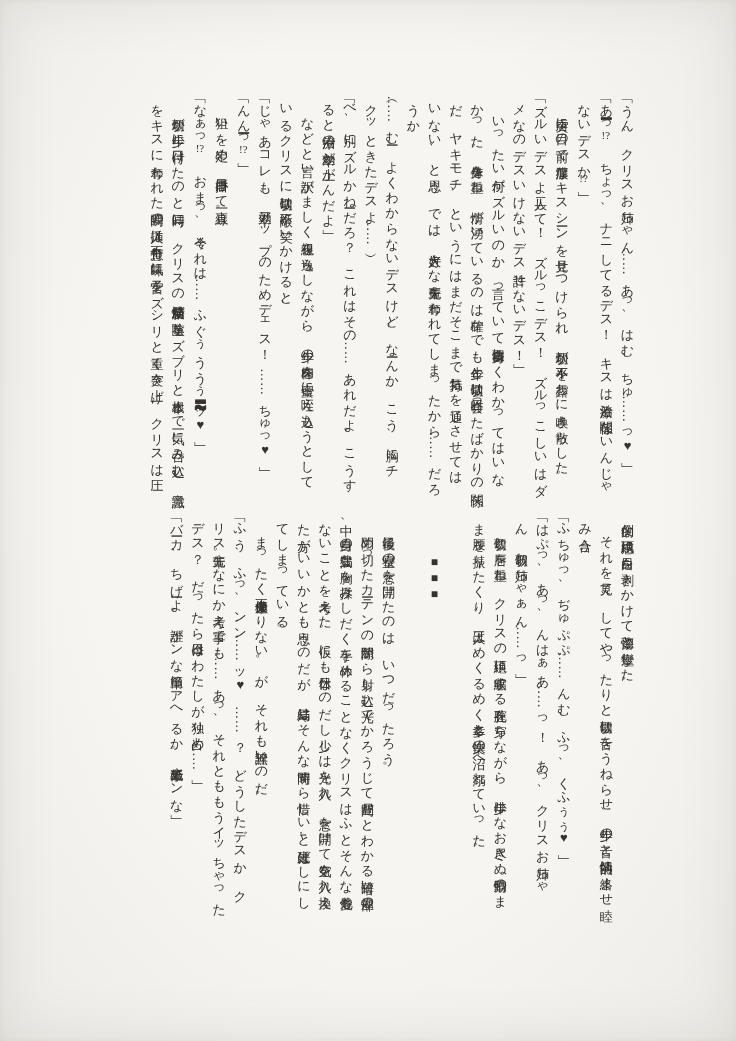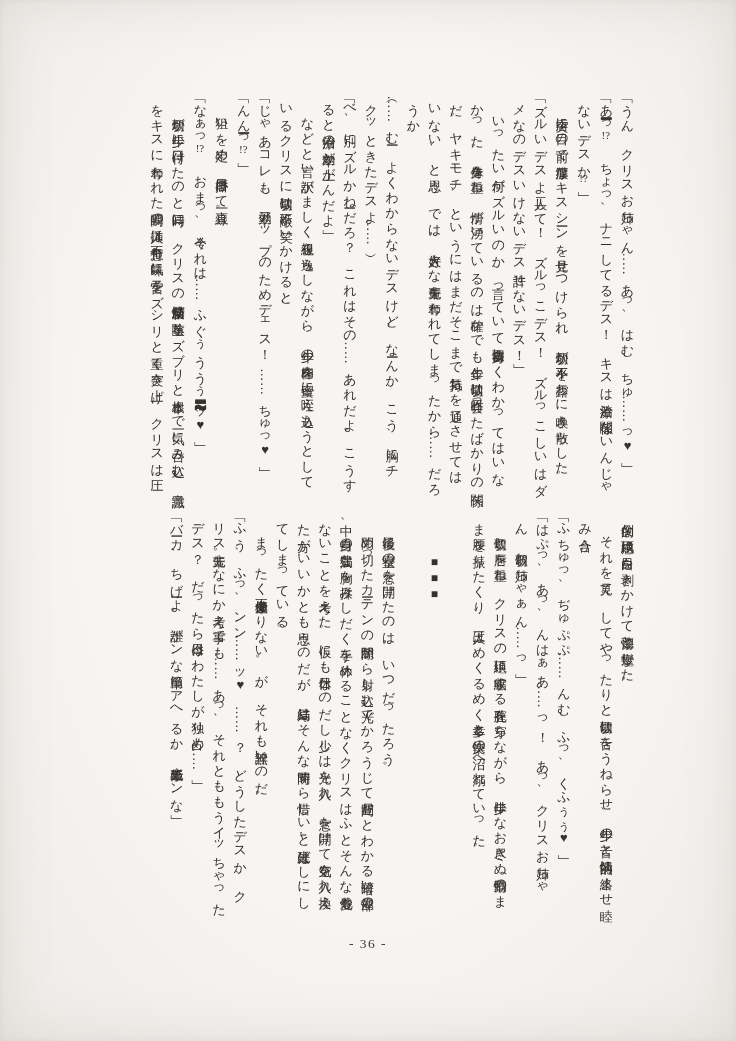--- a/index.html
+++ b/index.html
@@ -85,14 +85,13 @@
       <p class="para dialogue">「ふちゅっ、ぢゅぷぷ……んむ、ふっ、くふぅぅ♥」</p>
       <p class="para dialogue">「はぷっ、あっ、んはぁあ……っ！　あっ、クリスお姉ちゃん、切歌お姉ちゃぁん……っ」</p>
       <p class="para narrative">切歌と唇を重ね、クリスの絶頂に収縮する膣孔を穿ちながら、少年はなお尽きぬ情動のまま腰を振りたくり、三人はめくるめく多幸と快楽の沼へ溺れていった。</p>
       <p class="para separator">■■■</p>
       <p class="para narrative">最後に寝室の窓を開けたのは、いつだったろう。</p>
       <p class="para narrative">閉め切ったカーテンの隙間から射し込む光でかろうじて昼間だとわかる薄暗い部屋の中、自身の豊満な胸を揉みしだく手を休めることなくクリスはふとそんな他愛もないことを考えた。仮にも休日なのだし少しは光を入れ、窓を開けて空気を入れ換えた方がいいかとも思うのだが、結局は『そんな時間すら惜しい』と先延ばしにしてしまっている。</p>
       <p class="para narrative">まったく不健康極まりない。が、それも詮無いのだ。</p>
       <p class="para dialogue">「ふう、ふっ、ンン……ッ♥　……？　どうしたデスか、クリス先輩。なにか考え事でも……あっ、それとももうイッちゃったデス？　だったら今日はわたしが独り占め……」</p>
       <p class="para dialogue">「バーカ、ちげーよ。誰がンな簡単にアへるか。先輩舐めンな」</p>
     </section>
-  <footer class="pagenum">- 36 -</footer>
 </main>
 
 </body></html>

